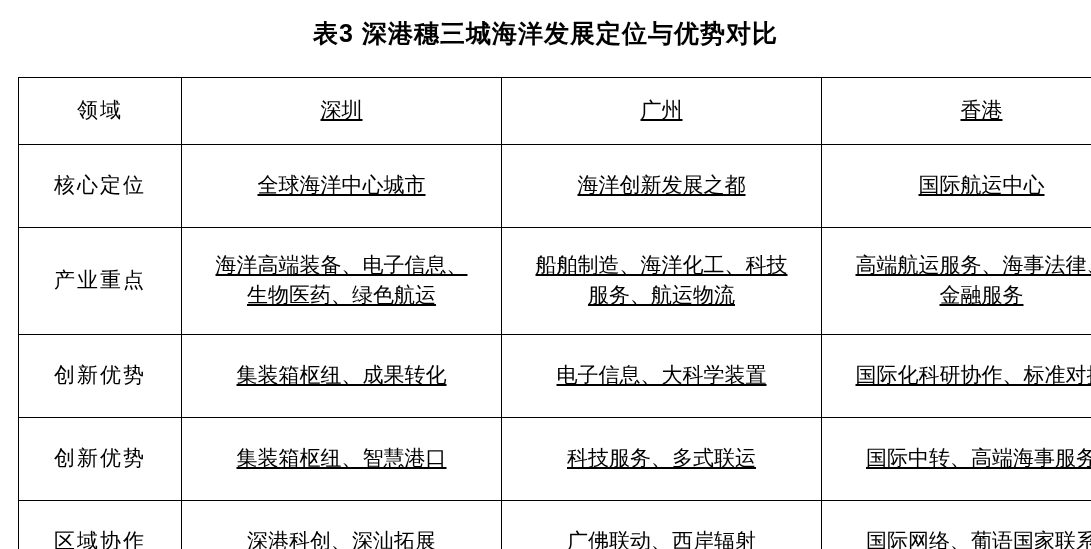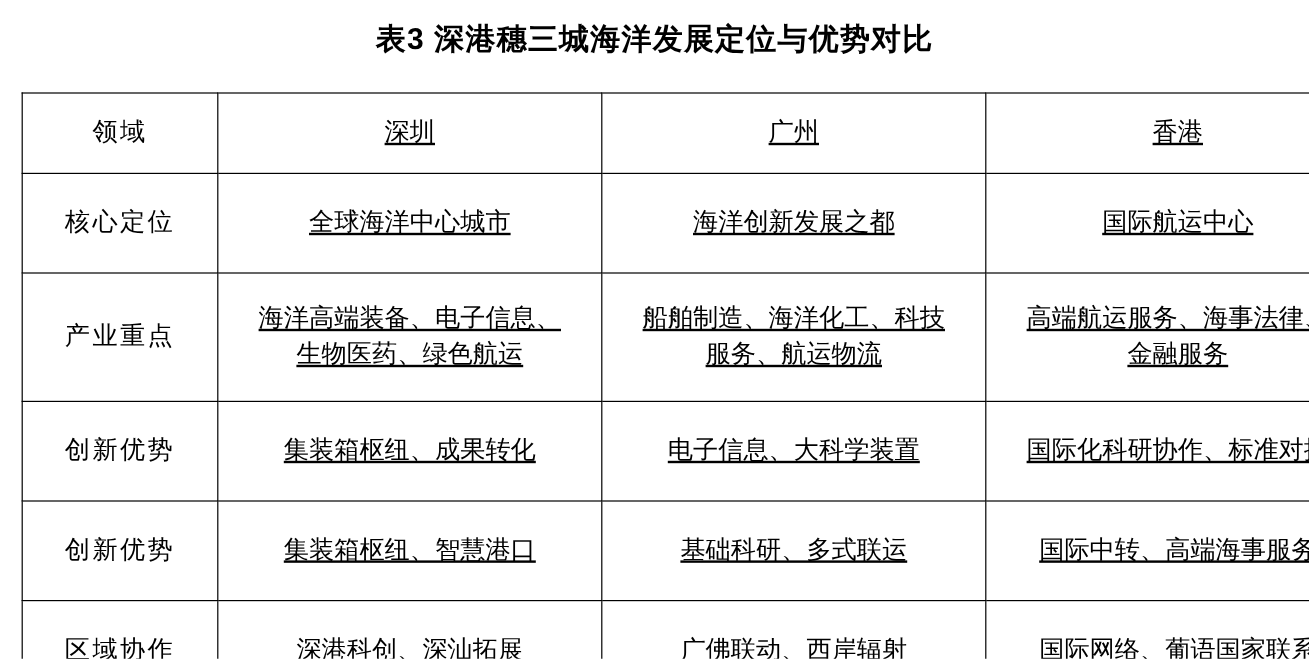--- a/index.html
+++ b/index.html
@@ -95,21 +95,21 @@
         </tr>
         <tr class="r-inno">
           <td class="col-label">创新优势</td>
           <td class="col-data">集装箱枢纽、成果转化</td>
           <td class="col-data">电子信息、大科学装置</td>
           <td class="col-data">国际化科研协作、标准对接</td>
         </tr>
         <tr class="r-ship">
           <td class="col-label">创新优势</td>
           <td class="col-data">集装箱枢纽、智慧港口</td>
-          <td class="col-data">基础科研、多式联运</td>
+          <td class="col-data">科技服务、多式联运</td>
           <td class="col-data">国际中转、高端海事服务</td>
         </tr>
         <tr class="r-region">
           <td class="col-label">区域协作</td>
           <td class="col-data">深港科创、深汕拓展</td>
           <td class="col-data">广佛联动、西岸辐射</td>
           <td class="col-data">国际网络、葡语国家联系</td>
         </tr>
       </tbody>
     </table>

